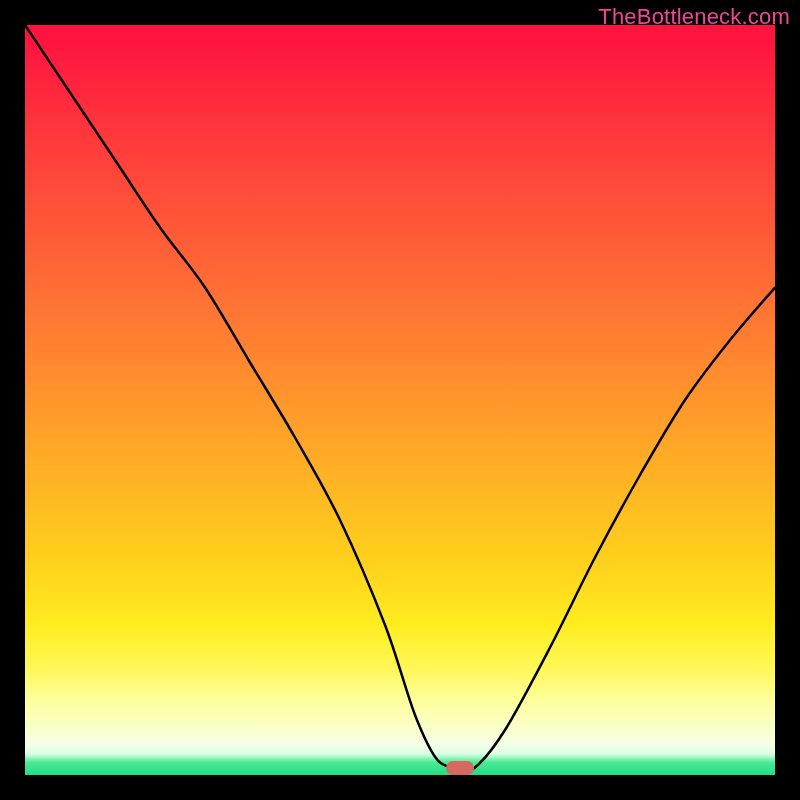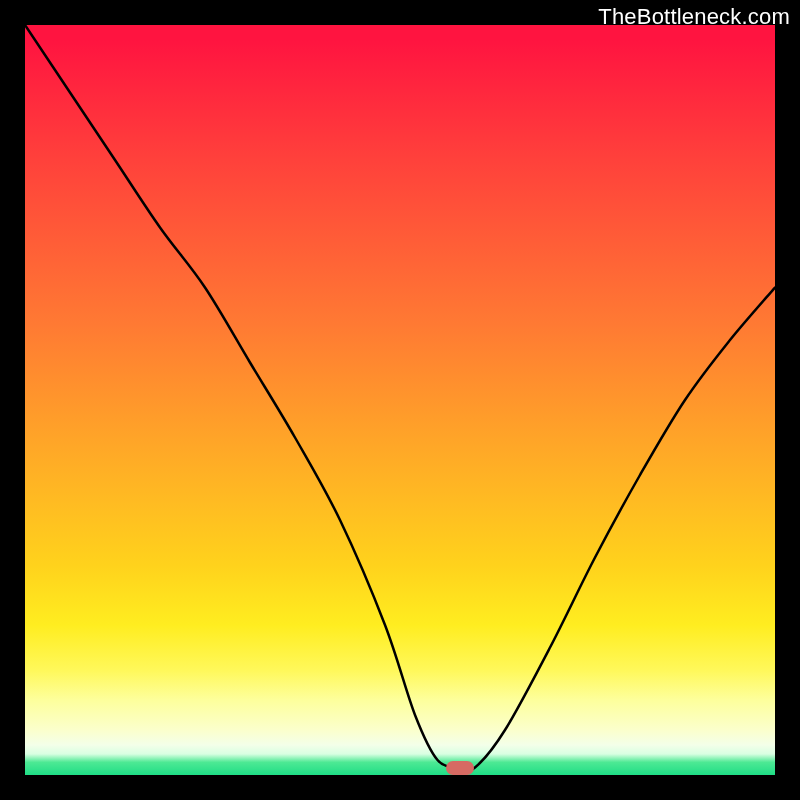--- a/index.html
+++ b/index.html
@@ -14,21 +14,21 @@
   .frame {
     position: relative;
     width: 800px;
     height: 800px;
     background: #000;
   }
   .watermark {
     position: absolute;
     top: 4px;
     right: 10px;
-    color: #ffffff;
+    color: #ec4899;
     font-size: 22px;
     font-weight: 500;
     letter-spacing: 0.2px;
     z-index: 30;
     user-select: none;
   }
   .plot {
     position: absolute;
     left: 25px;
     top: 25px;

